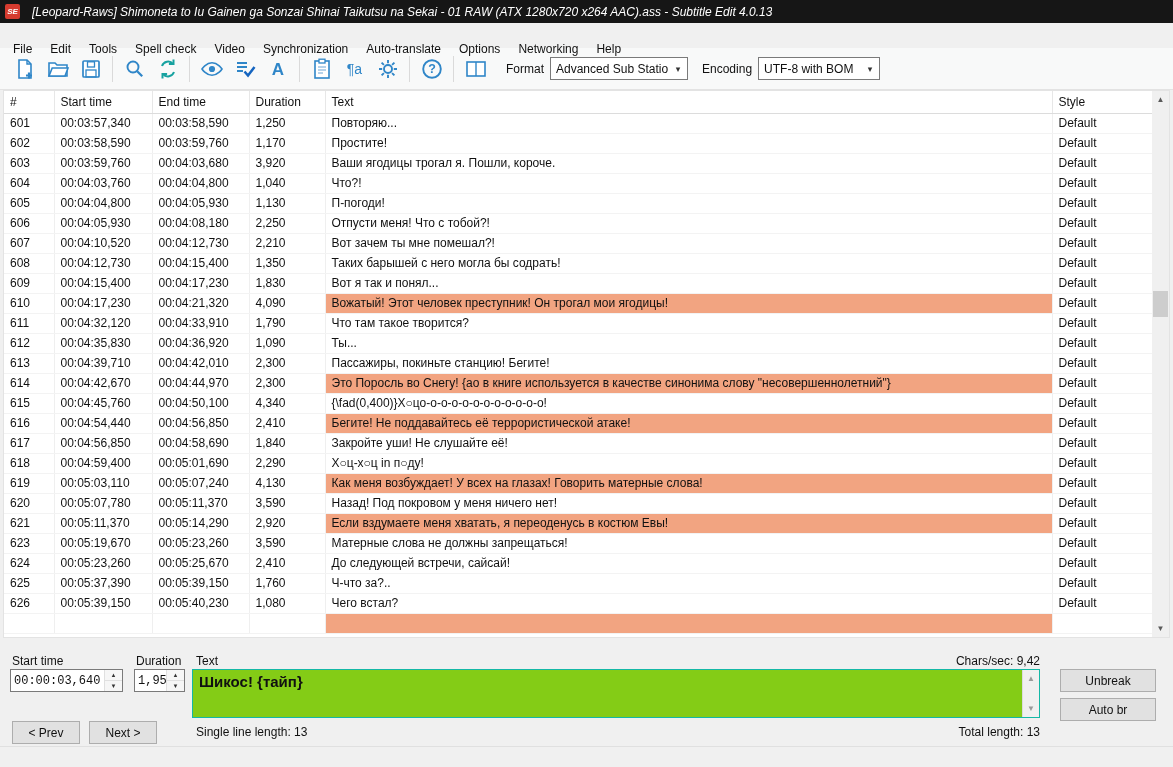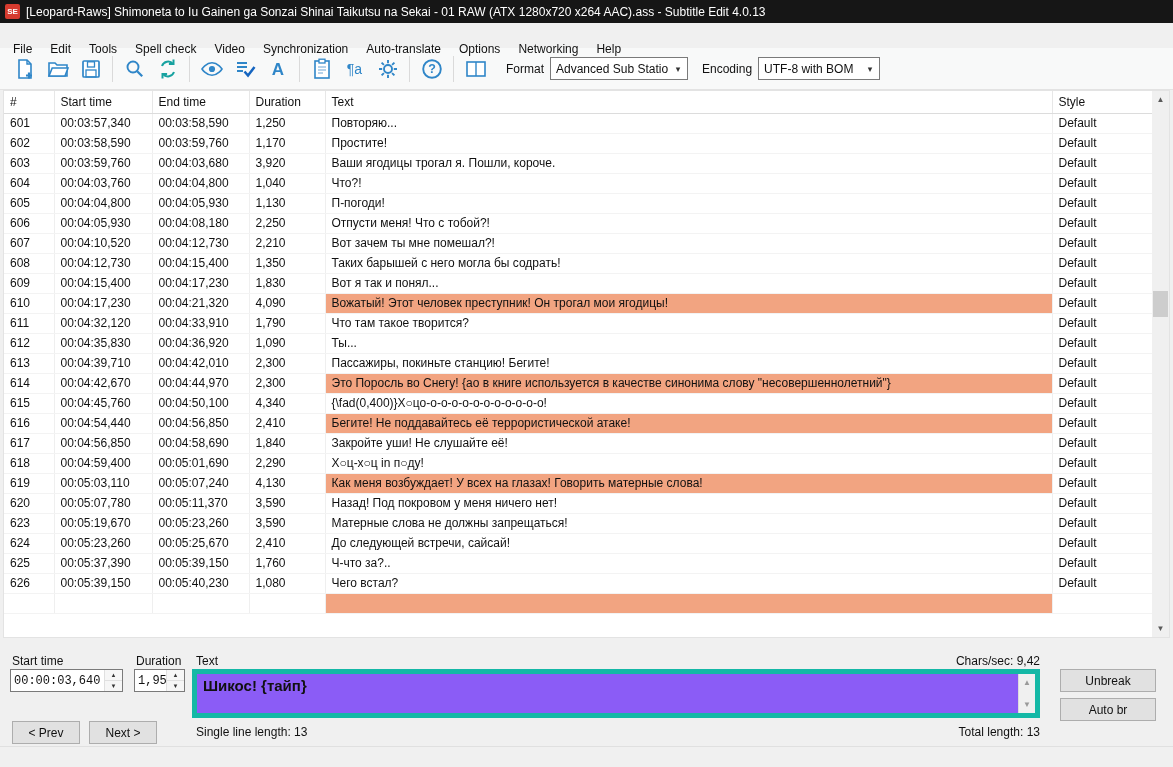--- a/index.html
+++ b/index.html
@@ -2,21 +2,21 @@
 <html style="--hl: #f2a481;"><head>
 <meta charset="utf-8">
 <style>
   * { box-sizing: border-box; }
   html,body { margin:0; padding:0; }
   body {
     width:1173px; height:767px; overflow:hidden; position:relative;
     background:#f0f0f0; font-family:"Liberation Sans", sans-serif; font-size:12px; color:#111;
   }
   
-  .titlebar { height:23px; background:#161616; color:#fff; display:flex; align-items:center; padding-left:5px; gap:6px; }
+  .titlebar { height:23px; background:#161616; color:#fff; display:flex; align-items:center; padding-left:5px; gap:12px;font-style:italic; }
   .app-icon { width:15px; height:15px; background:#d63b2f; color:#fff; font-size:8px; font-weight:bold;
               display:flex; align-items:center; justify-content:center; border-radius:2px; flex:0 0 auto; }
   .title-text { font-size:12px; white-space:nowrap; overflow:hidden; }
   
   .menubar { height:25px; background:#f0f0f0; display:flex; align-items:center; padding-left:4px; }
   .menu-item { padding:4px 9px; cursor:default;margin-top:26px; }
   
   .toolbar { height:42px; background:#f8f9f9; display:flex; align-items:center; padding-left:8px; border-bottom:1px solid #e3e3e3; }
   .tb-icons { display:flex; align-items:center; }
   .tbtn { width:33px; height:33px; display:flex; align-items:center; justify-content:center; border-radius:3px; }
@@ -39,21 +39,21 @@
   .sarr.bot { position:absolute; bottom:0; }
   .sthumb { position:absolute; top:200px; left:1px; width:15px; height:26px; background:#cdcdcd; }
   
   .panel { position:absolute; left:0; top:650px; width:1173px; height:96px; }
   .plabel { position:absolute; white-space:nowrap; }
   .spin { position:absolute; border:1px solid #7a7a7a; background:#fff; display:flex; }
   .spin-val { flex:1; display:flex; align-items:center; padding-left:3px; white-space:nowrap; overflow:hidden;font-family:Liberation Mono, monospace; }
   .spin-btns { width:18px; display:flex; flex-direction:column; border-left:1px solid #e0e0e0; flex:0 0 auto; }
   .spin-up,.spin-down { flex:1; display:flex; align-items:center; justify-content:center; font-size:6px; color:#333; background:#f6f6f6; }
   .spin-up { border-bottom:1px solid #e0e0e0; }
-  .editor { position:absolute; border:5px solid #14b8a6; background:#8b5cf6; }
+  .editor { position:absolute; border:1px solid #14b8a6; background:#84cc16; }
   .editor-text { font-weight:bold; font-size:15px; padding:3px 6px; white-space:pre-wrap; }
   .editor-scroll { position:absolute; right:0; top:0; bottom:0; width:17px; background:#f0f0f0; border-left:1px solid #dcdcdc; }
   .editor-scroll .sarr { color:#9a9a9a; }
   .btn { position:absolute; border:1px solid #adadad; background:#e1e1e1; display:flex; align-items:center; justify-content:center; }
   
   .statusbar { position:absolute; left:0; top:746px; width:1173px; height:21px; background:#f0f0f0; border-top:1px solid #e0e0e0; }
 </style>
 </head>
 <body>
 
@@ -351,20 +351,28 @@
         </tr>
         <tr>
           <td>620</td>
           <td>00:05:07,780</td>
           <td>00:05:11,370</td>
           <td>3,590</td>
           <td>Назад! Под покровом у меня ничего нет!</td>
           <td>Default</td>
         </tr>
         <tr>
+          <td>621</td>
+          <td>00:05:11,370</td>
+          <td>00:05:14,290</td>
+          <td>2,920</td>
+          <td class="hl">Если вздумаете меня хватать, я переоденусь в костюм Евы!</td>
+          <td>Default</td>
+        </tr>
+        <tr>
           <td>623</td>
           <td>00:05:19,670</td>
           <td>00:05:23,260</td>
           <td>3,590</td>
           <td>Матерные слова не должны запрещаться!</td>
           <td>Default</td>
         </tr>
         <tr>
           <td>624</td>
           <td>00:05:23,260</td>

